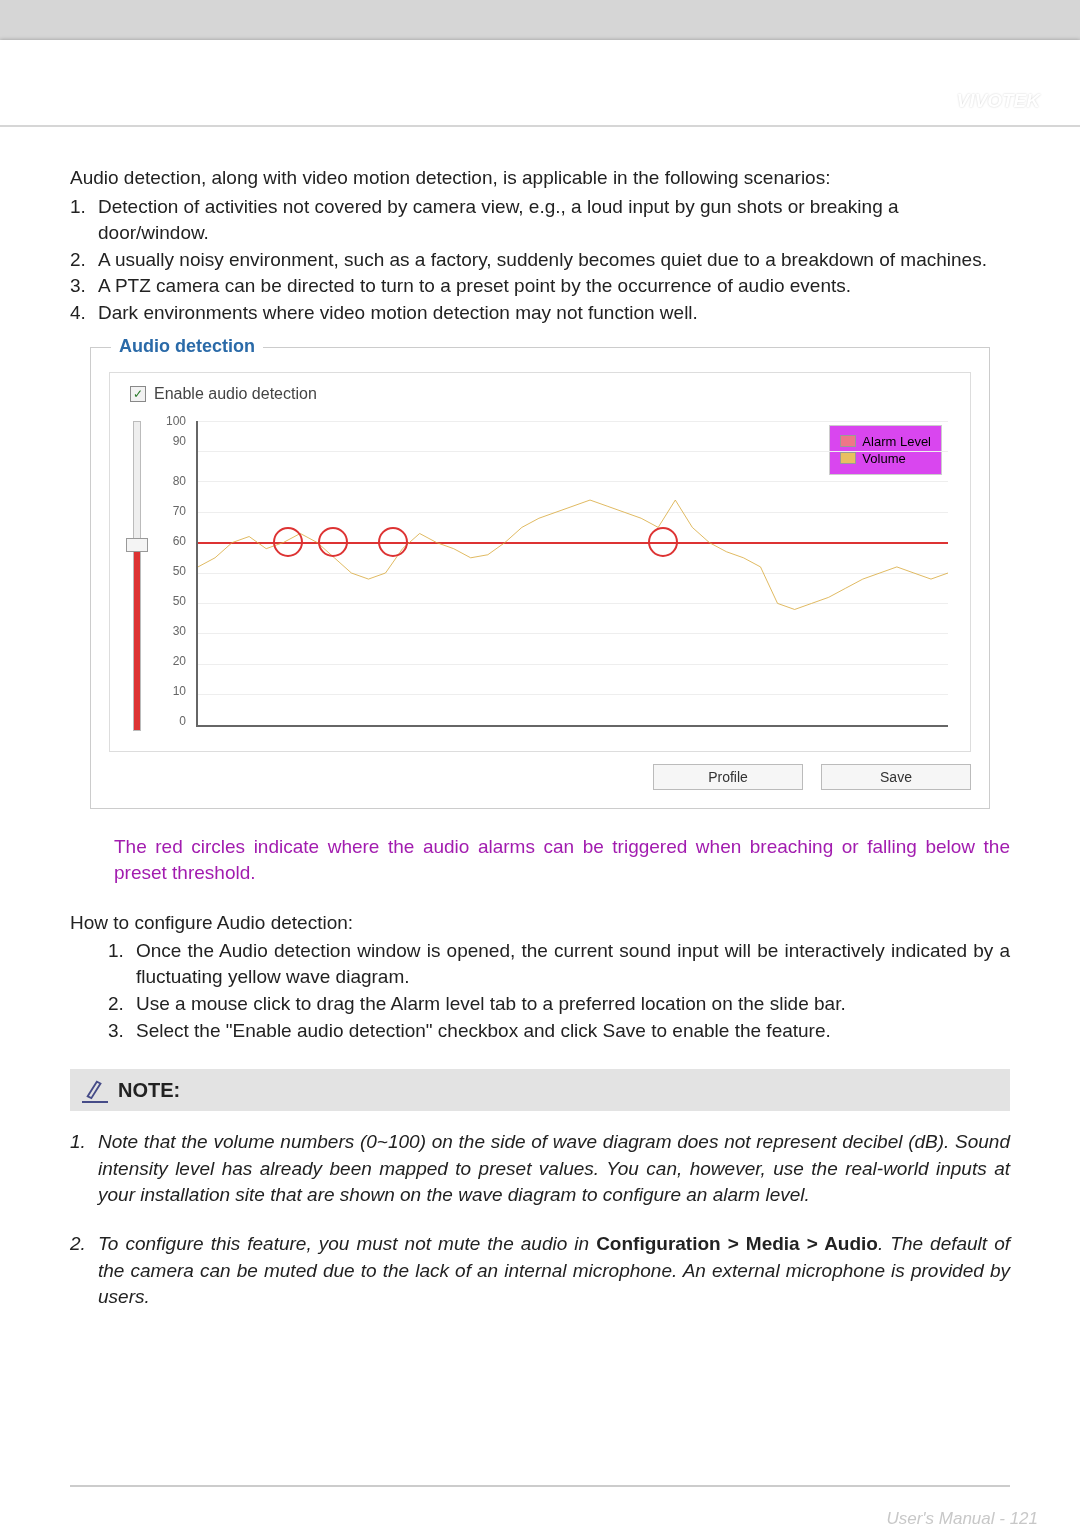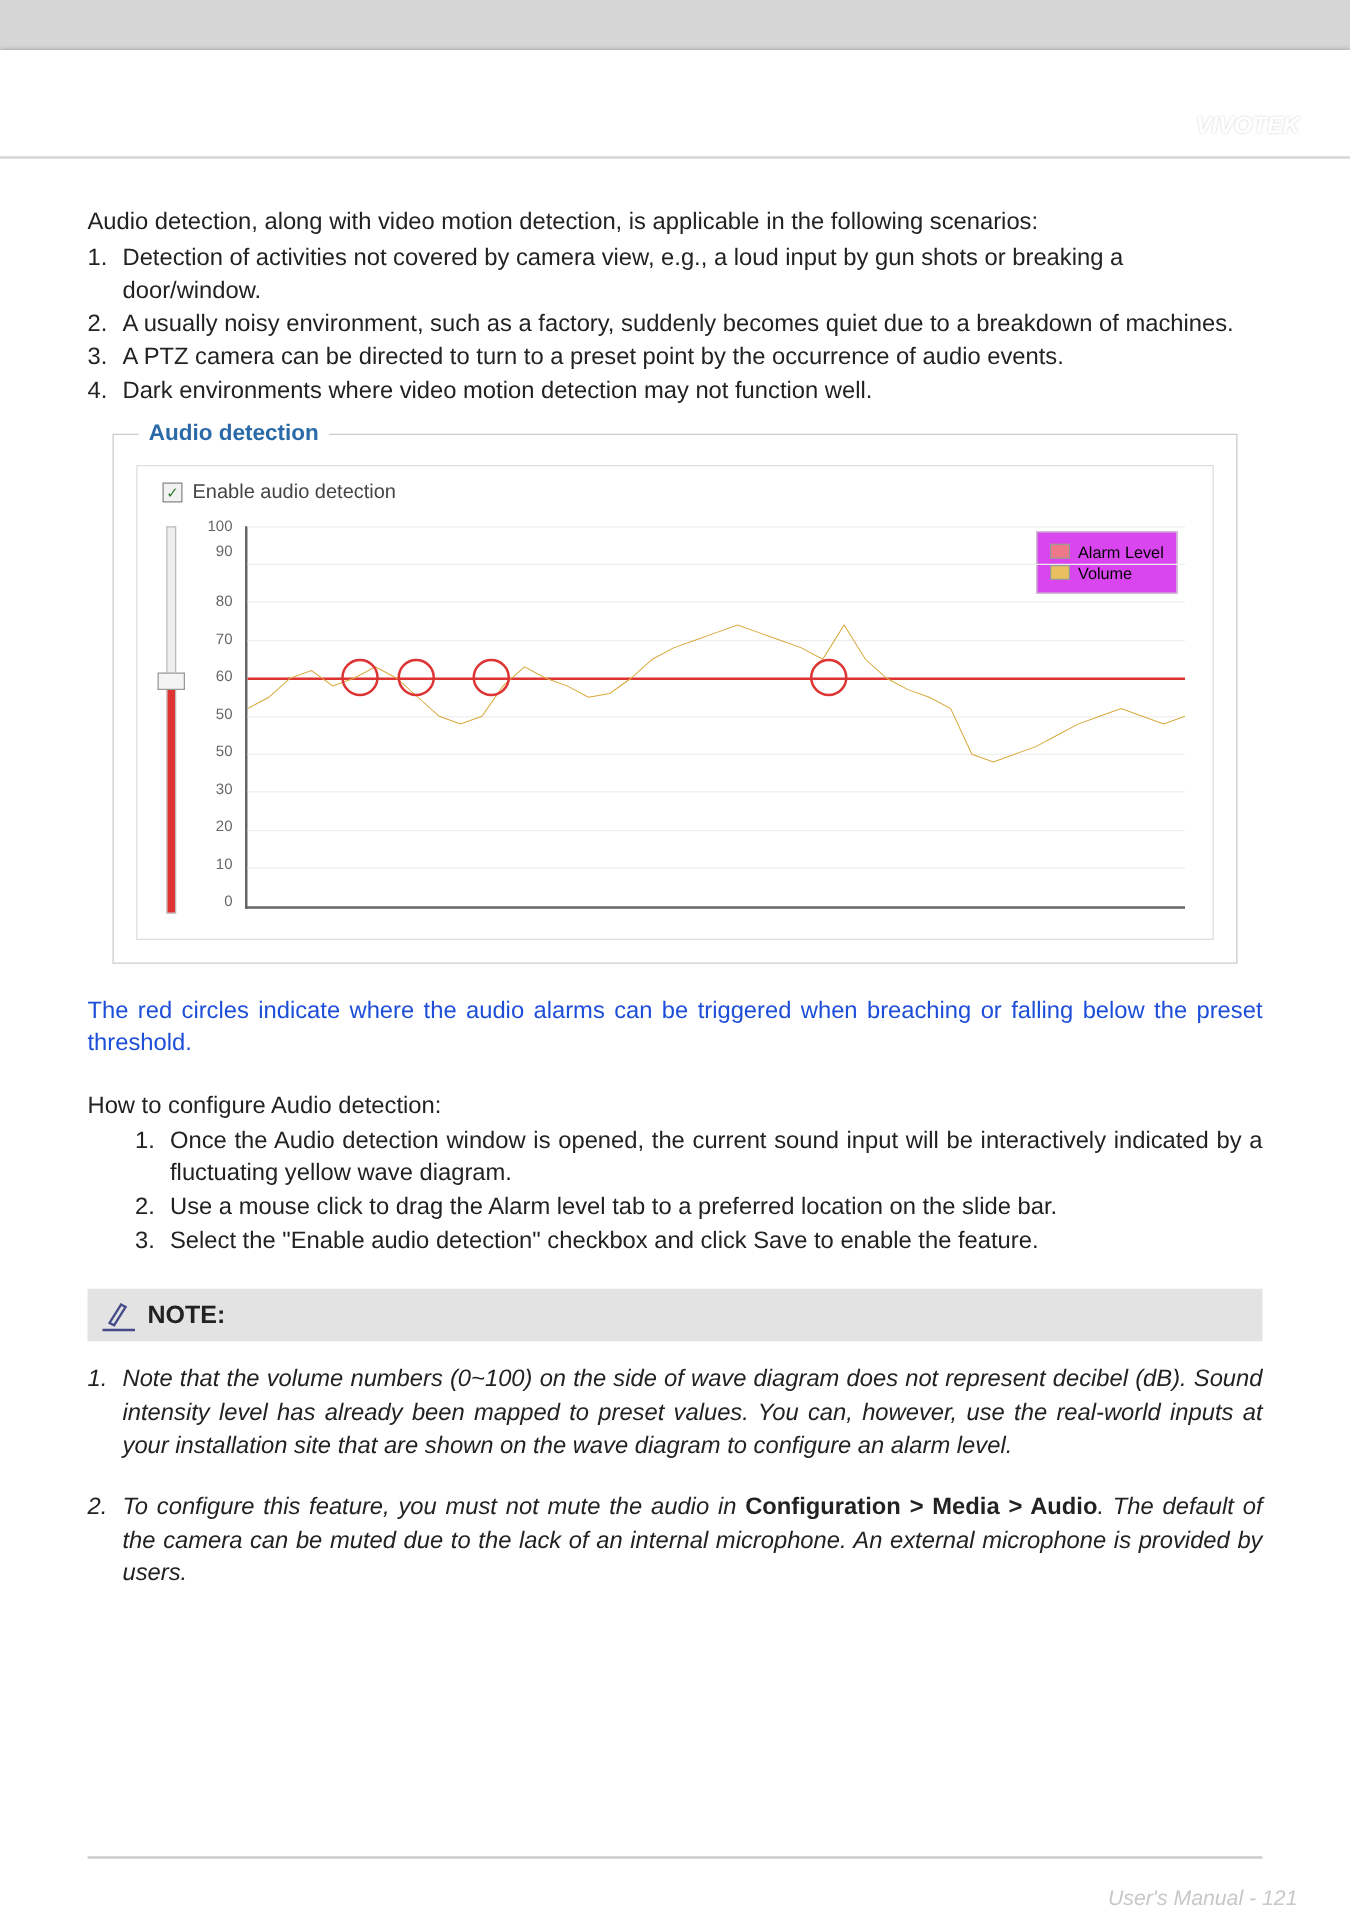--- a/index.html
+++ b/index.html
@@ -199,24 +199,25 @@
     height: 26px;
     background: #f6f6f6;
     border: 1px solid #bbb;
     font-size: 14px;
     color: #333;
     cursor: pointer;
   }
 
   p.caption {
     font-size: 19px;
-    color: #1d4ed8;
+    color: #a21caf;
     text-align: justify;
     margin-bottom: 25px;
     line-height: 1.4;
+    margin-left: 44px;
   }
   p.howto-title {
     font-size: 19px;
     color: #222;
     margin-bottom: 4px;
   }
   .howto-list {
     font-size: 19px;
     color: #222;
     line-height: 1.4;
@@ -359,20 +360,24 @@
                   <polyline points="0.00,48.00 2.27,45.00 4.55,40.00 6.82,38.00 9.09,42.00 11.36,40.00 13.64,37.00 15.91,40.00 18.18,45.00 20.45,50.00 22.73,52.00 25.00,50.00 27.27,42.00 29.55,37.00 31.82,40.00 34.09,42.00 36.36,45.00 38.64,44.00 40.91,40.00 43.18,35.00 45.45,32.00 47.73,30.00 50.00,28.00 52.27,26.00 54.55,28.00 56.82,30.00 59.09,32.00 61.36,35.00 63.64,26.00 65.91,35.00 68.18,40.00 70.45,43.00 72.73,45.00 75.00,48.00 77.27,60.00 79.55,62.00 81.82,60.00 84.09,58.00 86.36,55.00 88.64,52.00 90.91,50.00 93.18,48.00 95.45,50.00 97.73,52.00 100.00,50.00" fill="none" stroke="#d8a83a" stroke-width="0.8" vector-effect="non-scaling-stroke"></polyline>
                 </svg>
                 <div class="red-circle" style="left: calc(12% - 15px); top: calc(40% - 15px);"></div>
                 <div class="red-circle" style="left: calc(18% - 15px); top: calc(40% - 15px);"></div>
                 <div class="red-circle" style="left: calc(26% - 15px); top: calc(40% - 15px);"></div>
                 <div class="red-circle" style="left: calc(62% - 15px); top: calc(40% - 15px);"></div>
               </div>
           </div>
         </div>
       </div>
+      <div class="panel-buttons">
+        <button>Profile</button>
+        <button>Save</button>
+      </div>
     </div>
 
     <p class="caption">The red circles indicate where the audio alarms can be triggered when breaching or falling below the preset threshold.</p>
 
     <p class="howto-title">How to configure Audio detection:</p>
     <div class="howto-list">
       <div class="howto-row">
           <div class="howto-num">1.</div>
           <div class="howto-txt">Once the Audio detection window is opened, the current sound input will be interactively indicated by a fluctuating yellow wave diagram.</div>
         </div>

